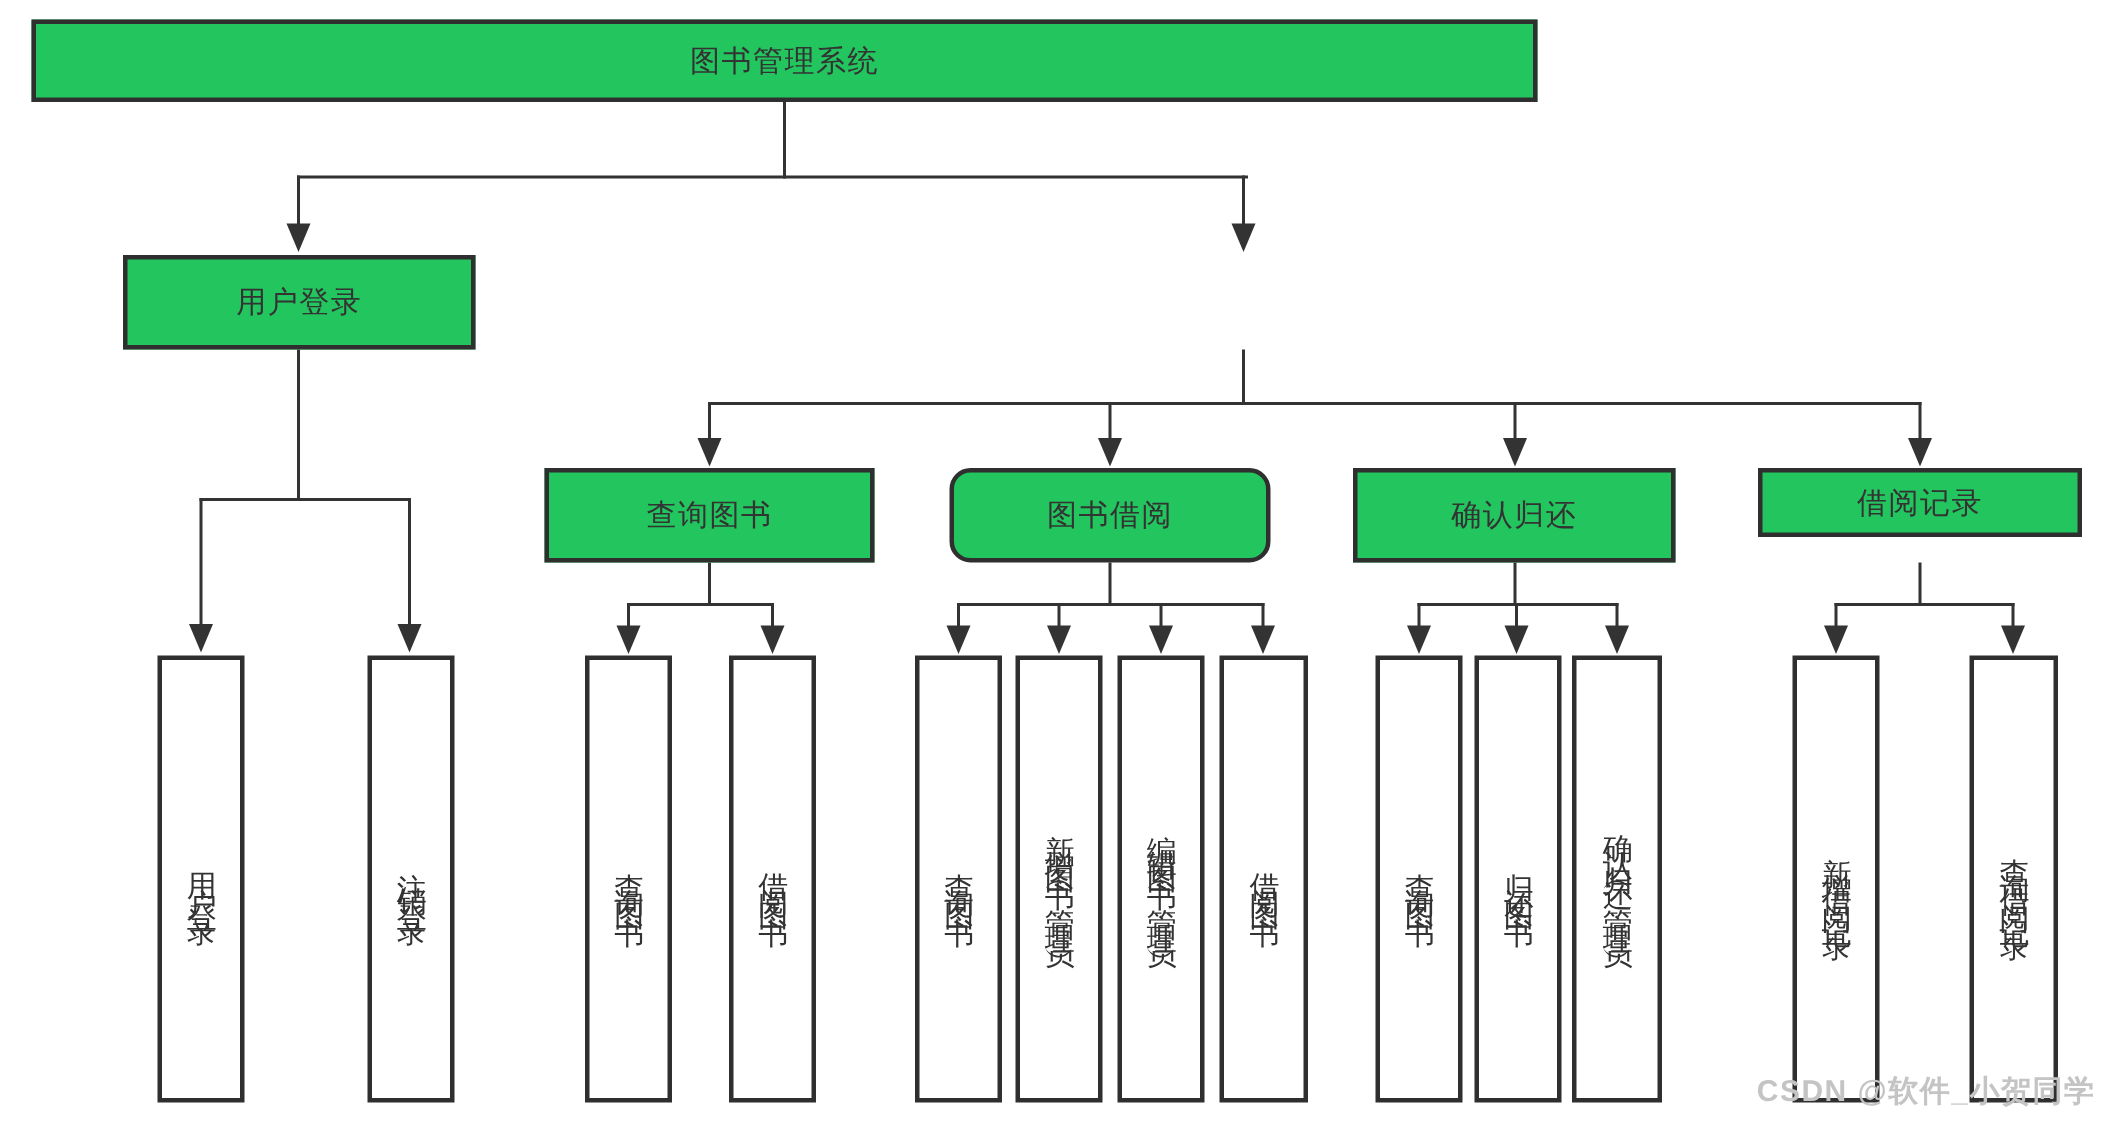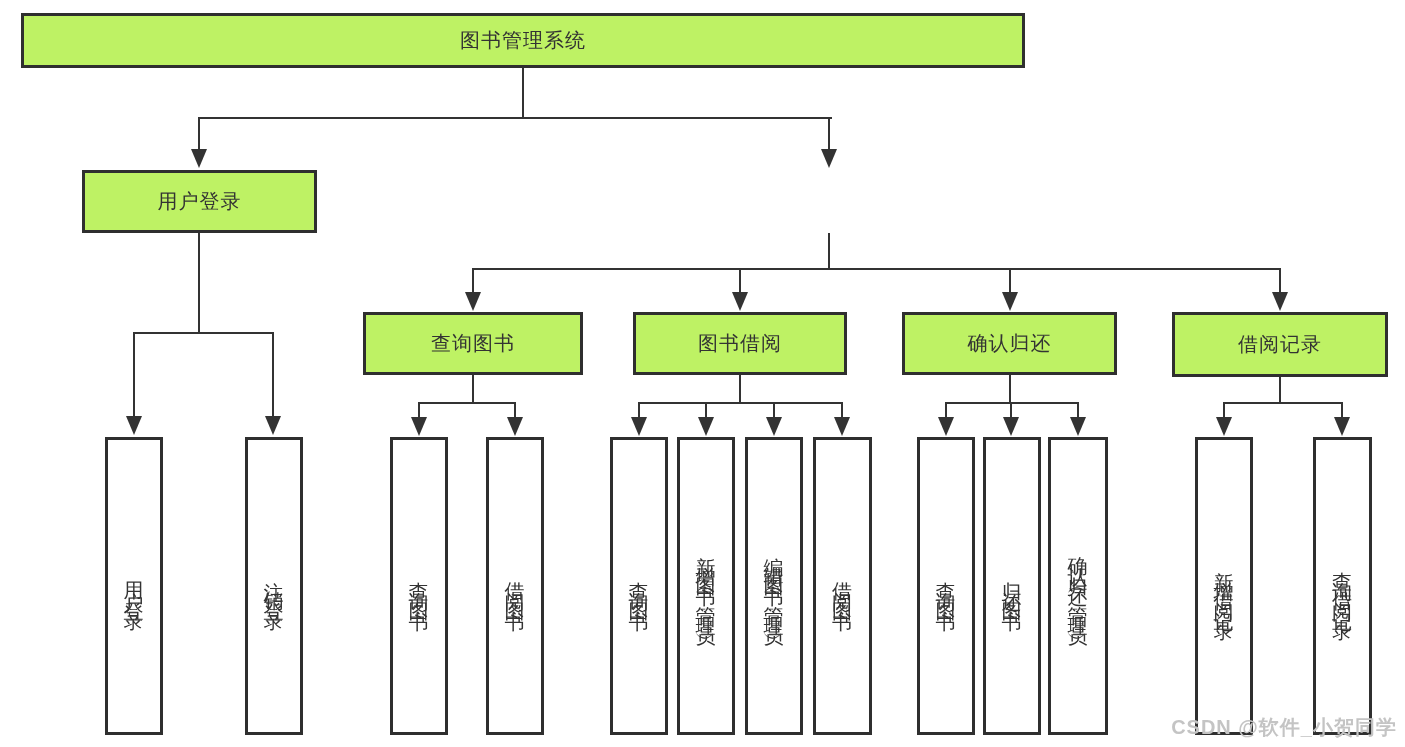--- a/index.html
+++ b/index.html
@@ -6,21 +6,21 @@
   #stage {
     position: relative;
     width: 1405px;
     height: 747px;
     background: #ffffff;
     font-family: "Liberation Sans", sans-serif;
     overflow: hidden;
   }
   .box {
     position: absolute;
-    background: #bef264;
+    background: #22c55e;
     border: 3px solid #2f2f2f;
     box-sizing: border-box;
     display: flex;
     align-items: center;
     justify-content: center;
     color: #333333;
     font-size: 20px;
     letter-spacing: 1px;
     z-index: 2;
   }
@@ -77,27 +77,27 @@
     <span>图书管理系统</span>
   </div>
 
   <div class="box" style="left:82px; top:170px; width:235px; height:63px;">
     <span>用户登录</span>
   </div>
 
   <div class="box" style="left:363px; top:312px; width:220px; height:63px;">
     <span>查询图书</span>
   </div>
-  <div class="box" style="left:633px; top:312px; width:214px; height:63px;">
+  <div class="box" style="left:633px; top:312px; width:214px; height:63px;border-radius:14px;">
     <span>图书借阅</span>
   </div>
   <div class="box" style="left:902px; top:312px; width:215px; height:63px;">
     <span>确认归还</span>
   </div>
-  <div class="box" style="left:1172px; top:312px; width:216px; height:65px;">
+  <div class="box" style="left:1172px; top:312px; width:216px; height:46px;">
     <span>借阅记录</span>
   </div>
 
   <div class="vbox" style="left:105px; top:437px; width:58px; height:298px;">
     <span class="vlabel">用户登录</span>
   </div>
   <div class="vbox" style="left:245px; top:437px; width:58px; height:298px;">
     <span class="vlabel">注销登录</span>
   </div>
 

